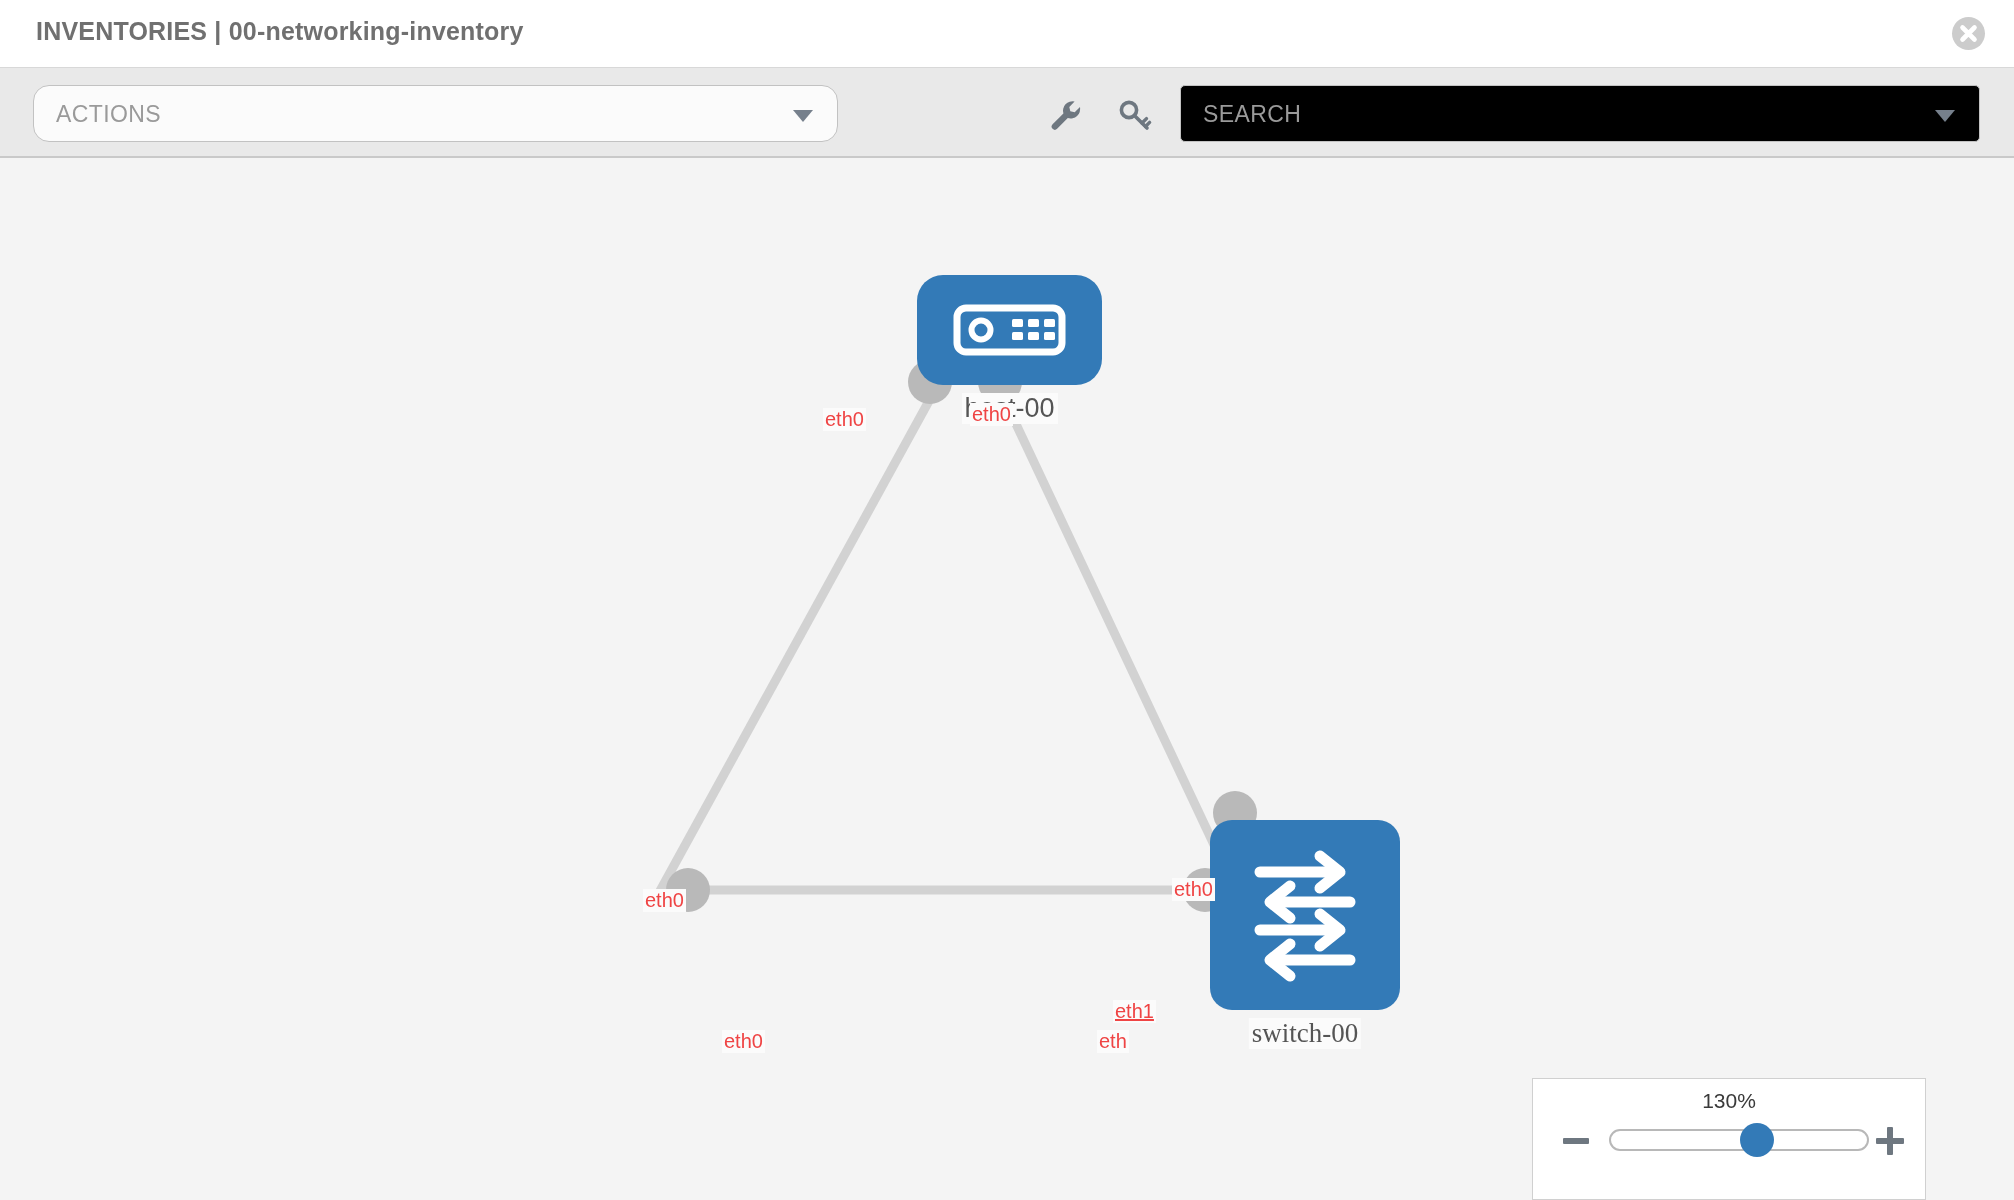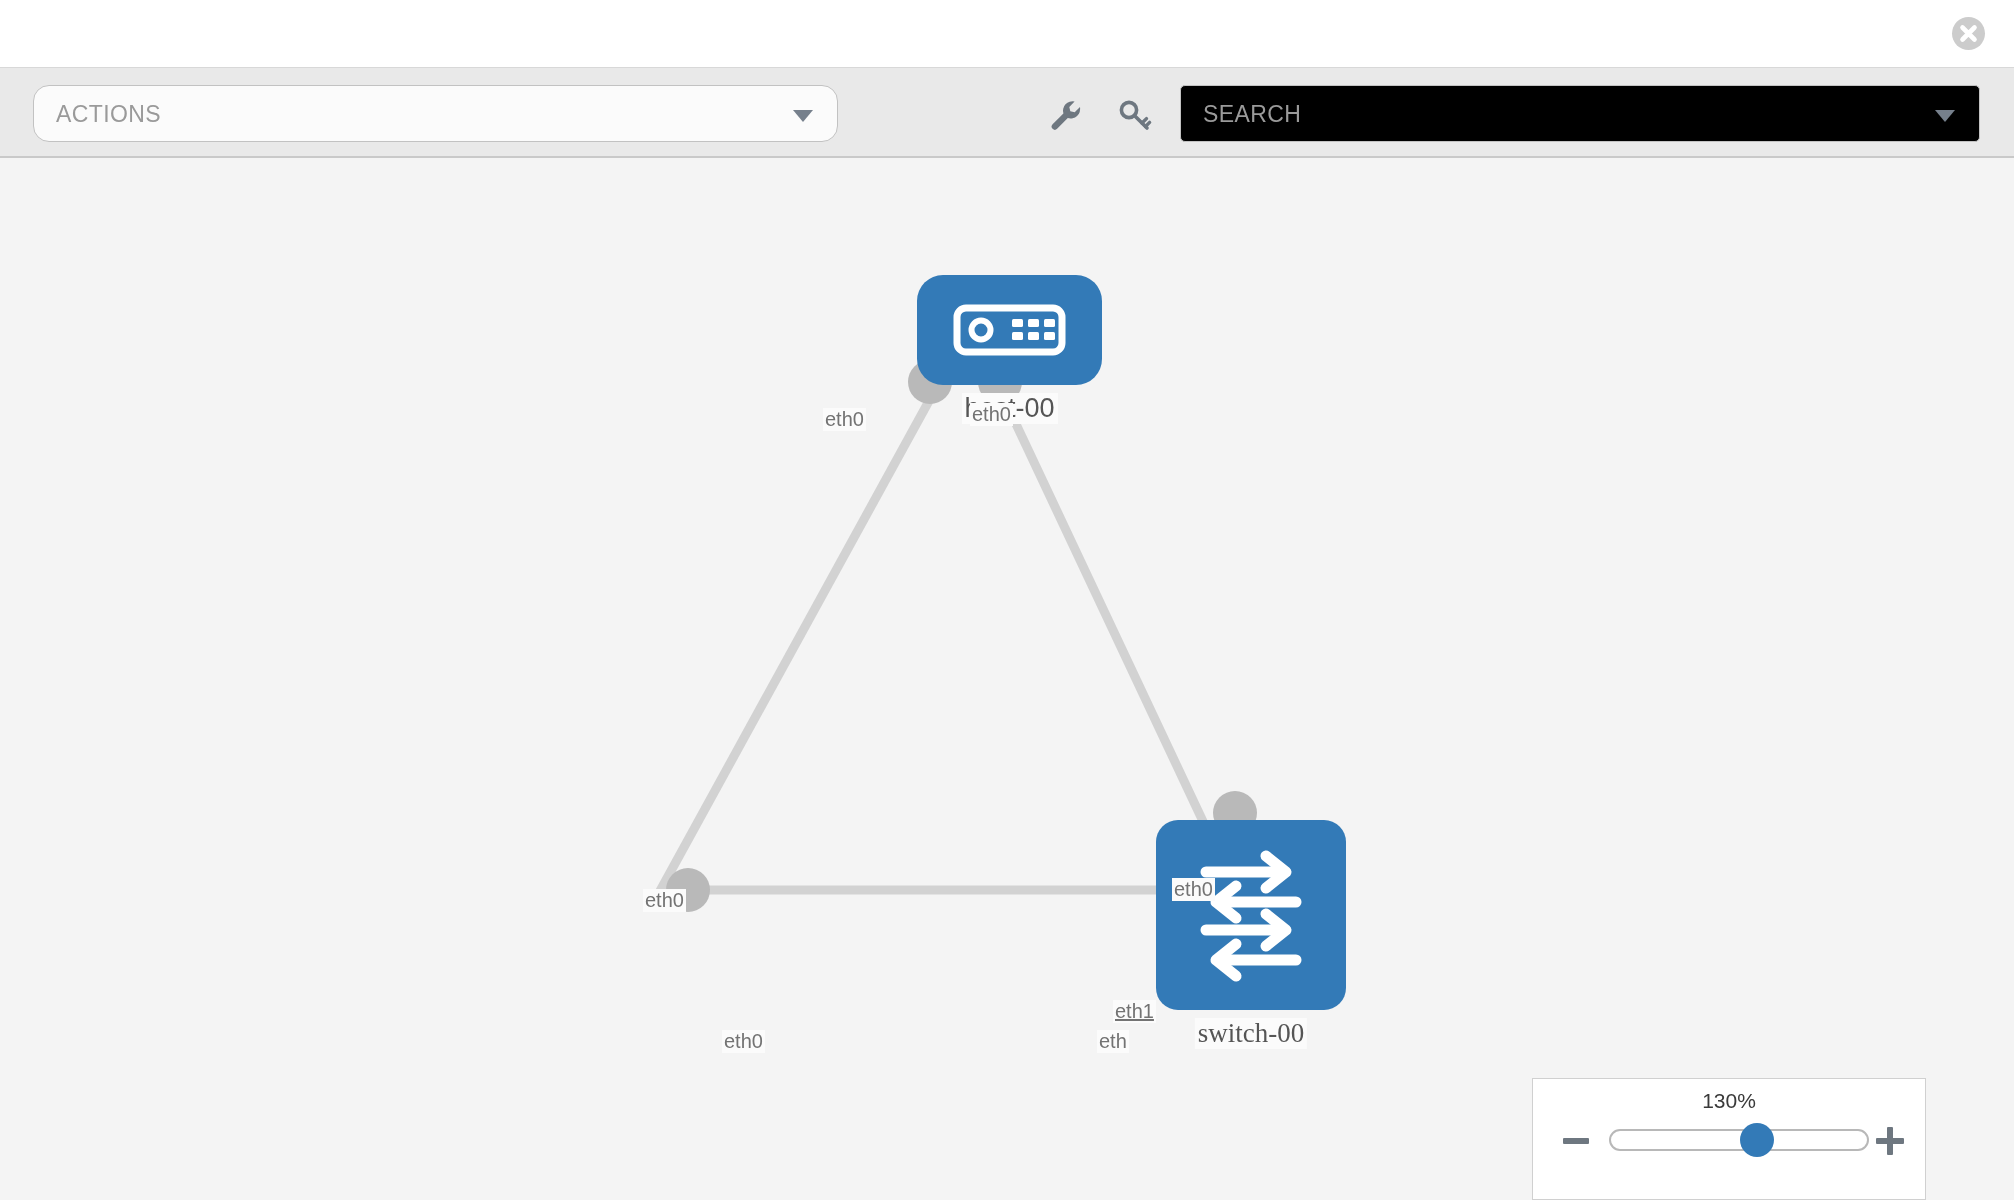--- a/index.html
+++ b/index.html
@@ -141,21 +141,21 @@
     color: #555555;
     background: #fbfbfb;
     padding: 0 3px;
     z-index: 6;
   }
 
   .edge-label {
     position: absolute;
     white-space: nowrap;
     font-size: 20px;
-    color: #737373;
+    color: #ef4444;
     background: #fbfbfb;
     padding: 0 2px;
     z-index: 5;
   }
 
   
   .zoom-panel {
     position: absolute;
     left: 1532px;
     top: 1078px;
@@ -218,20 +218,21 @@
     margin-left: -17px;
     border-radius: 50%;
     background: #337ab7;
     cursor: pointer;
   }
 </style>
 </head>
 <body>
 
 <div class="header">
+  <div class="header-title">INVENTORIES | 00-networking-inventory</div>
   <div class="close-btn">
     <svg width="33" height="33" viewBox="0 0 33 33">
       <path d="M10.5 10.5 L22.5 22.5 M22.5 10.5 L10.5 22.5" stroke="#ffffff" stroke-width="4.6" stroke-linecap="round"></path>
     </svg>
   </div>
 </div>
 
 <div class="toolbar"></div>
 
 <div class="actions-select">
@@ -291,21 +292,21 @@
           <rect x="95" y="57" width="11" height="8" rx="1.5"></rect>
           <rect x="111" y="57" width="11" height="8" rx="1.5"></rect>
           <rect x="127" y="57" width="11" height="8" rx="1.5"></rect>
         </g>
       </svg>
     </div>
     <div class="node-label" style="top:118px;">host-00</div>
   </div>
 
 
-  <div class="node" style="left:1156px; top:660px;font-family:Liberation Serif, serif;">
+  <div class="node" style="left:1210px; top:660px;font-family:Liberation Serif, serif;">
     <div class="node-shape rsquare" style="width:190px; height:190px;">
       <svg width="190" height="190" viewBox="0 0 190 190">
         <g fill="none" stroke="#ffffff" stroke-width="11" stroke-linecap="round" stroke-linejoin="round">
           <path d="M50 52 H128"></path>
           <path d="M110 36 L130 52 L110 68"></path>
           <path d="M140 82 H62"></path>
           <path d="M80 66 L60 82 L80 98"></path>
           <path d="M50 110 H128"></path>
           <path d="M110 94 L130 110 L110 126"></path>
           <path d="M140 140 H62"></path>

